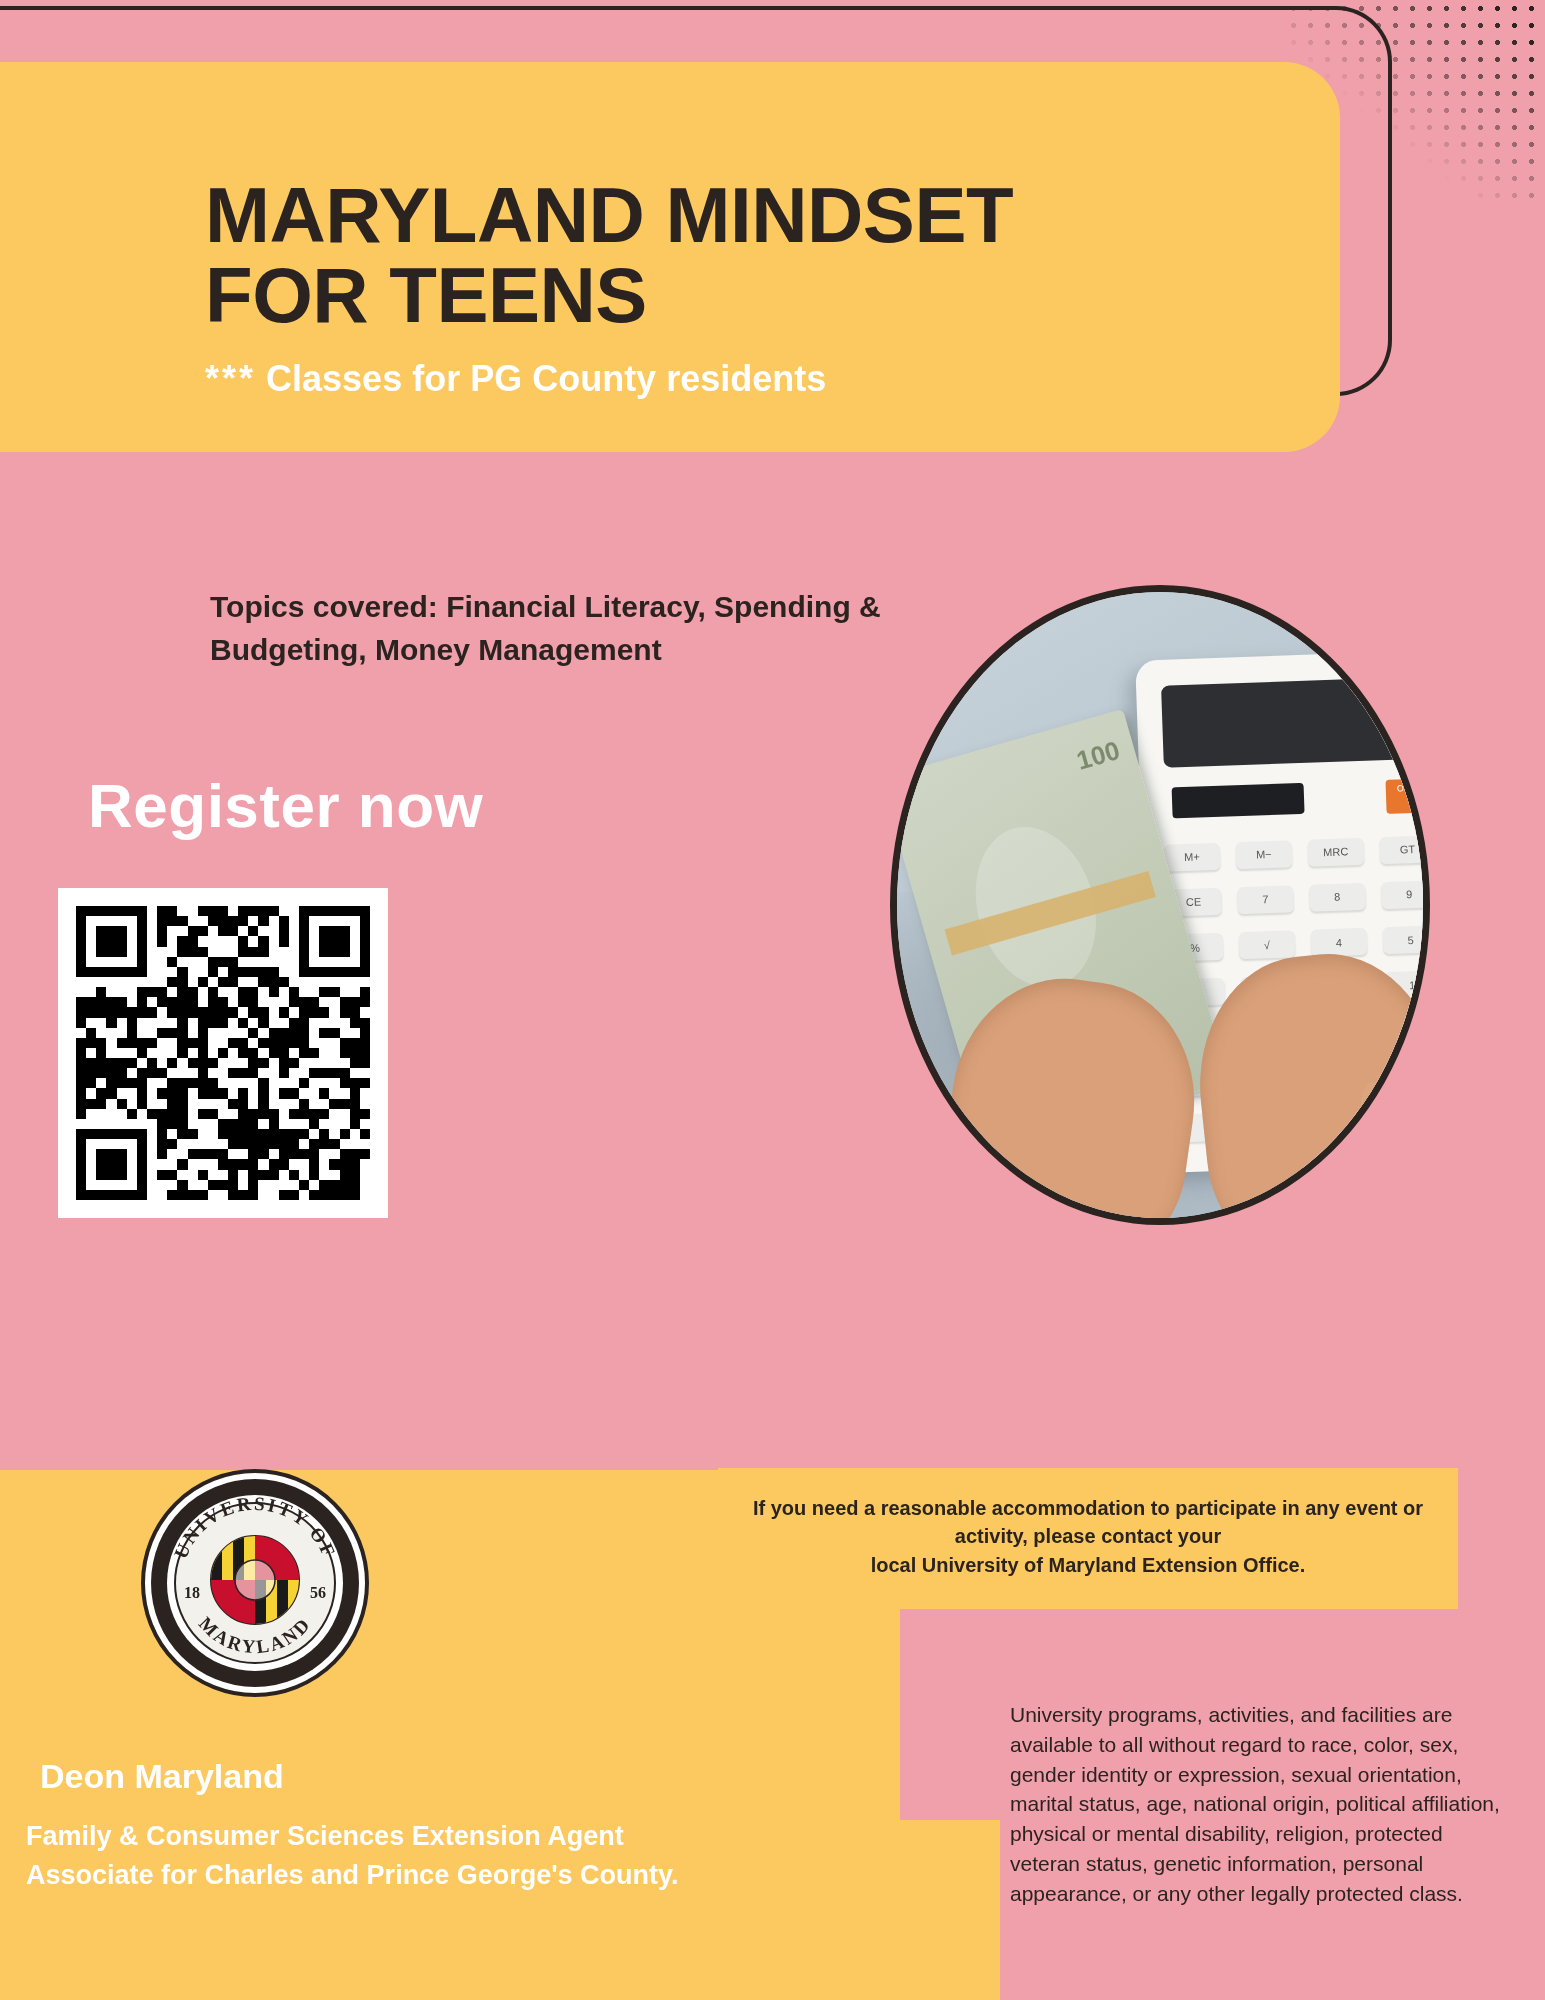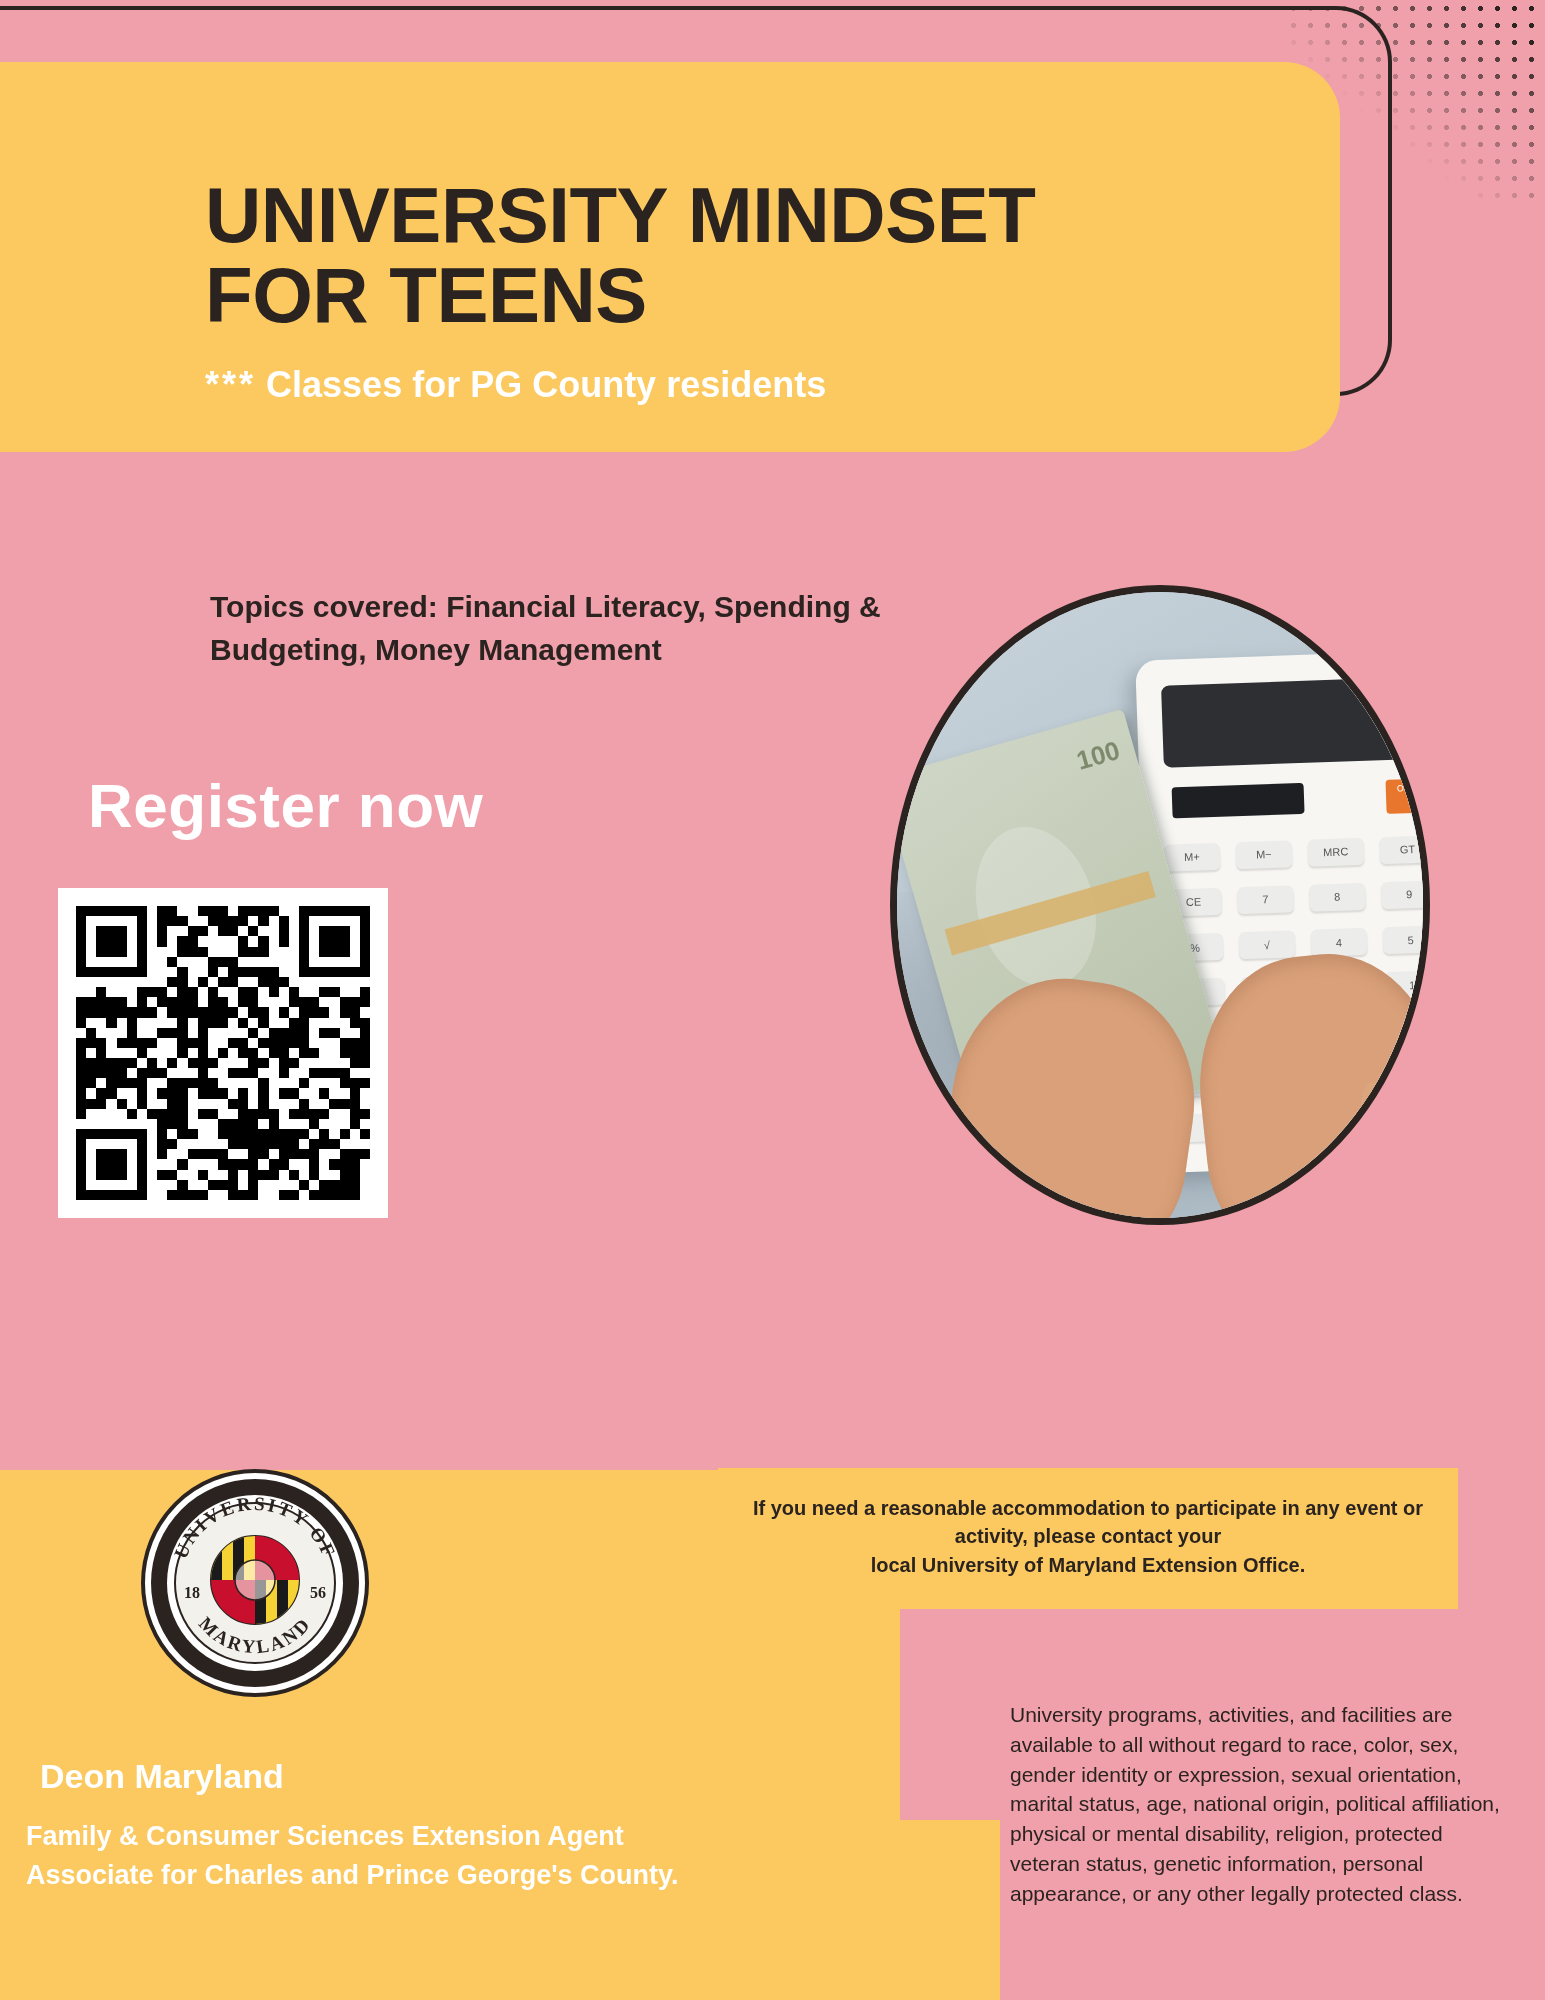--- a/index.html
+++ b/index.html
@@ -57,21 +57,21 @@
     width: 1080px;
   }
   .title {
     font-size: 78px;
     line-height: 1.03;
     font-weight: bold;
     color: #2b2320;
     letter-spacing: -0.5px;
   }
   .subtitle {
-    margin-top: 28px;
+    margin-top: 22px;
     font-size: 36px;
     font-weight: bold;
     color: #ffffff;
   }
   .subtitle .stars { color: #ffffff; letter-spacing: 3px; }
 
   
   .topics {
     position: absolute;
     left: 210px;
@@ -334,21 +334,21 @@
   }
 </style>
 </head>
 <body>
 
 <div class="dots"></div>
 
 <div class="header-outline"></div>
 <div class="header-panel"></div>
 <div class="header-text">
-  <div class="title">UNIVERSITY MINDSET</div>
+  <div class="title">MARYLAND MINDSET</div>
   <div class="title">FOR TEENS</div>
   <div class="subtitle">
     <span class="stars">***</span>
     <span>Classes for PG County residents</span>
   </div>
 </div>
 
 <div class="topics">Topics covered: Financial Literacy, Spending &amp; Budgeting, Money Management</div>
 
 <div class="register">Register now</div>

